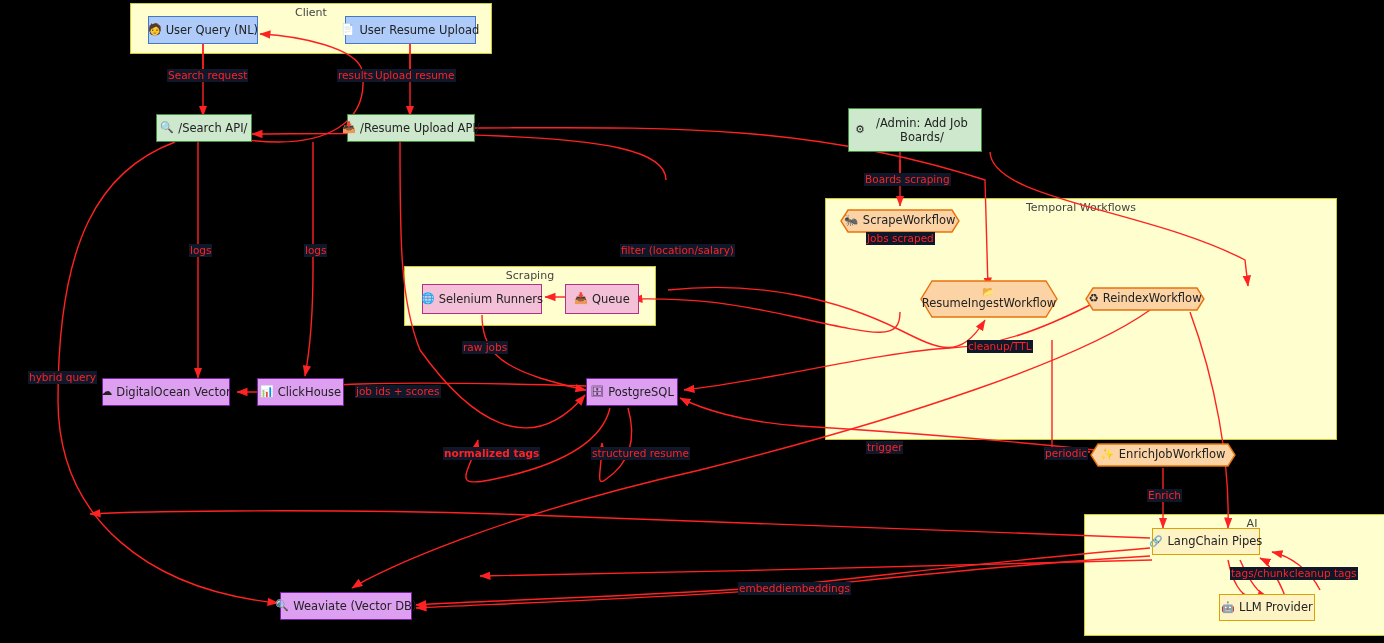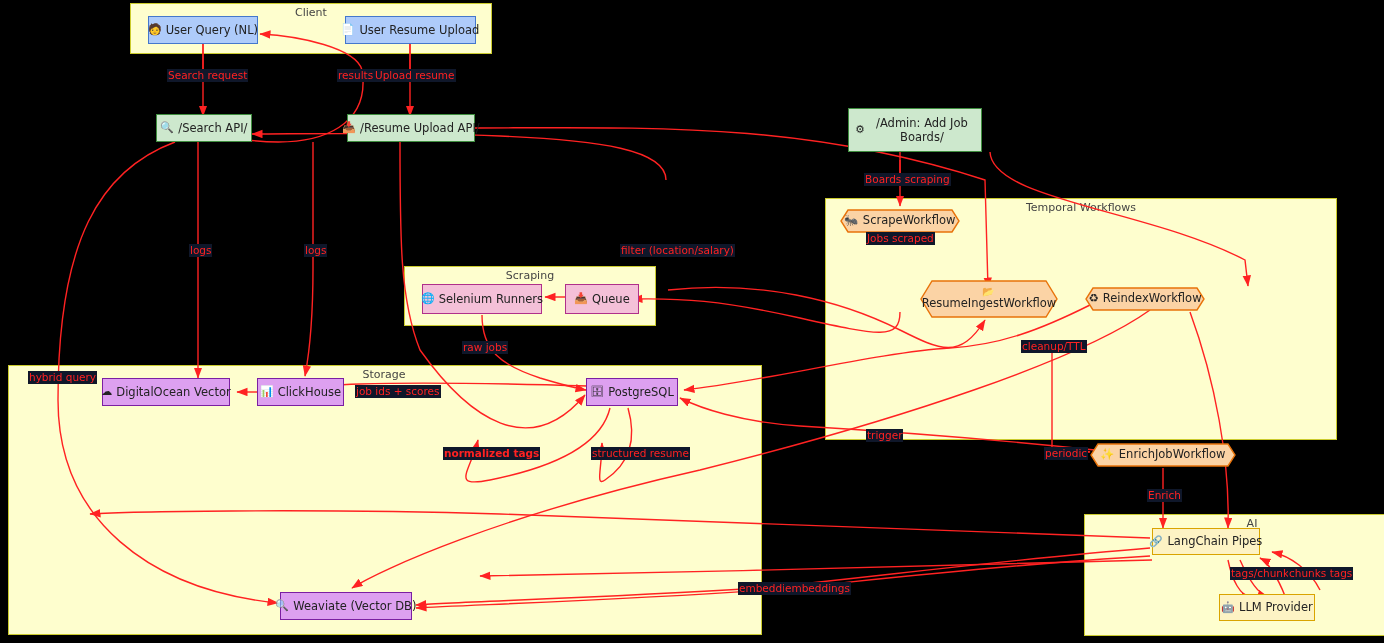--- a/index.html
+++ b/index.html
@@ -163,23 +163,20 @@
 
 
   <div class="pkg" style="left:825px; top:198px; width:512px; height:242px;">
     <div class="pkg-title">Temporal Workflows</div>
   </div>
 
   <div class="pkg" style="left:404px; top:266px; width:252px; height:60px;">
     <div class="pkg-title">Scraping</div>
   </div>
 
-  <div class="pkg" style="left:8px; top:365px; width:754px; height:270px;">
-    <div class="pkg-title" style="text-align:center; left:0; width:750px;">Storage</div>
-  </div>
 
   <div class="pkg" style="left:1036px; top:514px; width:336px; height:122px;margin-left:48px;">
     <div class="pkg-title">AI</div>
   </div>
 
   <div class="node n-client" style="left:148px; top:16px; width:110px; height:28px;">
     <span class="ico">🧑</span>
     <span>User Query (NL)</span>
   </div>
 
@@ -293,24 +290,24 @@
   <div class="elabel" style="left:337px; top:69px;">results</div>
   <div class="elabel" style="left:374px; top:69px;">Upload resume</div>
   <div class="elabel" style="left:189px; top:244px;">logs</div>
   <div class="elabel" style="left:304px; top:244px;">logs</div>
   <div class="elabel" style="left:864px; top:173px;">Boards scraping</div>
   <div class="elabel" style="left:866px; top:232px;">Jobs scraped</div>
   <div class="elabel" style="left:620px; top:244px;">filter (location/salary)</div>
   <div class="elabel" style="left:462px; top:341px;">raw jobs</div>
   <div class="elabel" style="left:28px; top:371px;">hybrid query</div>
   <div class="elabel" style="left:355px; top:385px;text-align:right;">job ids + scores</div>
-  <div class="elabel" style="left:1021px; top:340px;">cleanup/TTL</div>
+  <div class="elabel" style="left:967px; top:340px;">cleanup/TTL</div>
   <div class="elabel" style="left:443px; top:447px;font-weight:bold;">normalized tags</div>
   <div class="elabel" style="left:591px; top:447px;">structured resume</div>
-  <div class="elabel" style="left:866px; top:429px;text-align:center;">trigger</div>
+  <div class="elabel" style="left:866px; top:441px;text-align:center;">trigger</div>
   <div class="elabel" style="left:1044px; top:447px;">periodic</div>
   <div class="elabel" style="left:1147px; top:489px;">Enrich</div>
   <div class="elabel" style="left:738px; top:582px;">embeddings</div>
   <div class="elabel" style="left:784px; top:582px;">embeddings</div>
   <div class="elabel" style="left:1230px; top:567px;">tags/chunks</div>
-  <div class="elabel" style="left:1288px; top:567px;">chunks tags</div>
+  <div class="elabel" style="left:1288px; top:567px;">cleanup tags</div>
 
 </div>
 
 </body></html>

